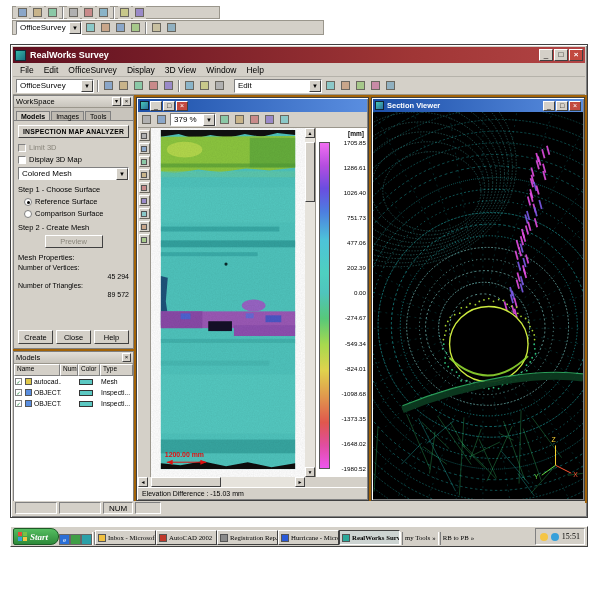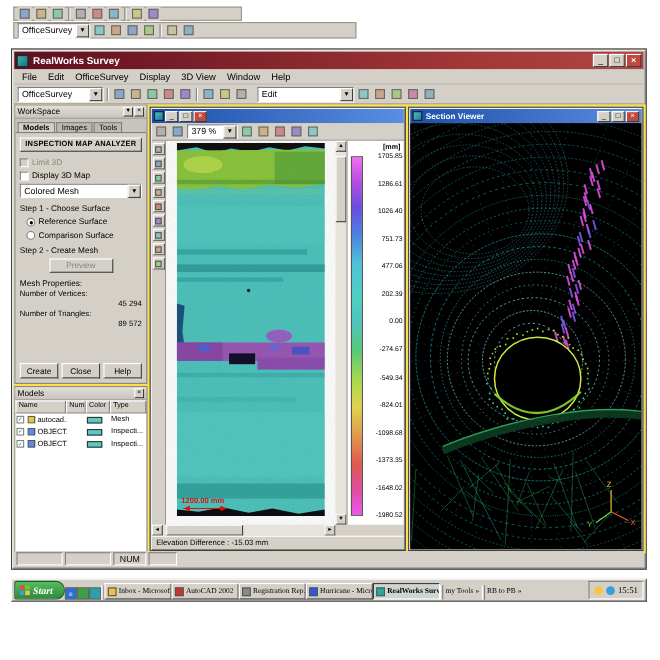--- a/index.html
+++ b/index.html
@@ -28,21 +28,21 @@
 
   .menubar { height:14px; display:flex; align-items:center; background:#d4d0c8; border-bottom:1px solid #b5b2aa; font-size:8.5px; padding-left:2px; }
   .menubar span { padding:0 5px; }
 
   .toolbar { height:18px; display:flex; align-items:center; background:#d4d0c8; gap:2px; padding:1px 3px; border-bottom:1px solid #9a968c; }
   .combo { height:14px; background:#fff; border:1px solid; border-color:#808080 #fff #fff #808080; font-size:8px;
     display:flex; align-items:center; padding-left:3px; white-space:nowrap; }
   .combo .arrow { margin-left:auto; width:12px; height:12px; background:#d4d0c8; border:1px solid; border-color:#fff #404040 #404040 #fff;
     font-size:6px; text-align:center; line-height:10px; }
 
-  .client { position:absolute; left:2px; top:50px; width:574px; height:408px; background:#fde047; overflow:hidden; }
+  .client { position:absolute; left:2px; top:50px; width:574px; height:408px; background:#a16207; overflow:hidden; }
 
   .app-statusbar { position:absolute; left:2px; right:2px; bottom:2px; height:14px; background:#d4d0c8; display:flex; gap:2px; align-items:center; font-size:8px; padding:0 2px; }
   .sb-cell { border:1px solid; border-color:#808080 #fff #fff #808080; height:12px; padding:0 4px; display:flex; align-items:center; }
 
   
   .side-panel { position:absolute; background:#d4d0c8; border:1px solid #808080; }
   #workspace-panel { left:0; top:0; width:121px; height:254px; }
   #models-panel { left:0; top:256px; width:121px; height:152px; display:flex; flex-direction:column; }
   .panel-header { height:12px; background:linear-gradient(#e2dfd8,#c8c4bc); border-bottom:1px solid #9a968c; display:flex; align-items:center; font-size:7.5px; padding:0 2px; }
   .panel-header .ph-title { flex:1; }

